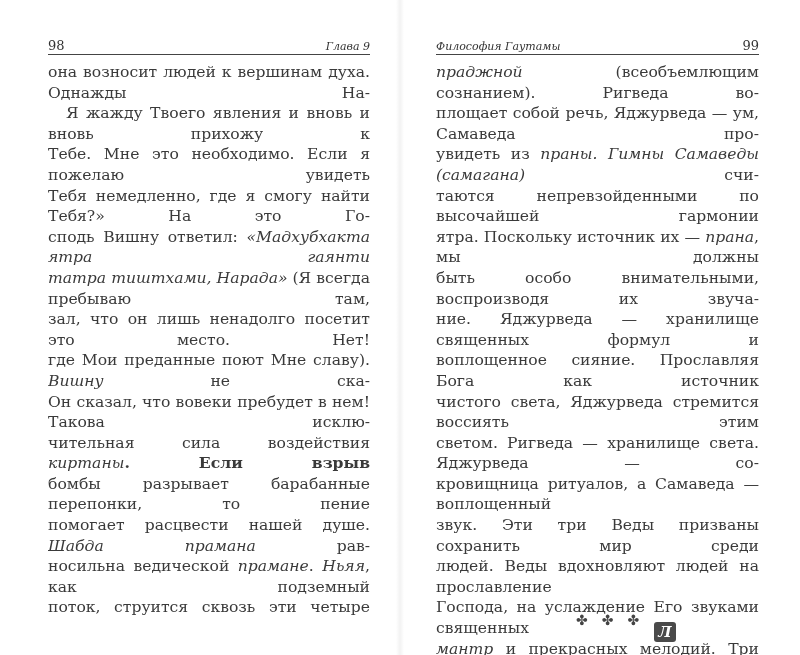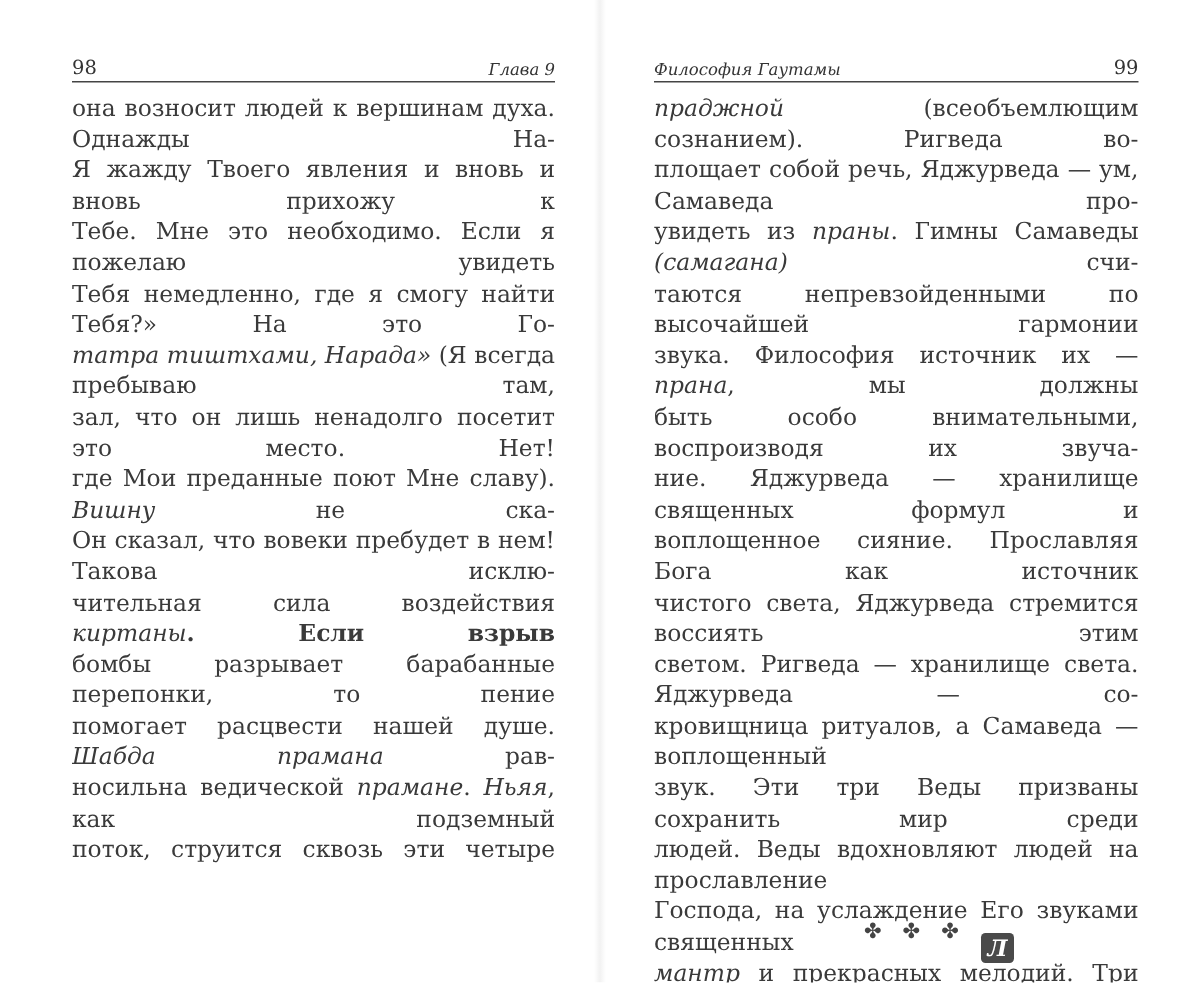--- a/index.html
+++ b/index.html
@@ -62,23 +62,24 @@
   <div class="gutter"></div>
 
   <div class="page left">
     <div class="header">
       <span class="num">98</span>
       <span class="run">Глава 9</span>
     </div>
     <div class="body">
       <div>
           <span class="line"><span style="white-space: normal;">она возносит людей к вершинам духа. Однажды На-</span></span>
-          <span class="line"><span style="white-space: normal;">Я жажду Твоего явления и вновь и вновь прихожу к</span></span>
+          <span class="line"><span style="white-space: normal; margin-left: 18px;">Я жажду Твоего явления и вновь и вновь прихожу к</span></span>
           <span class="line"><span style="white-space: normal;">Тебе. Мне это необходимо. Если я пожелаю увидеть</span></span>
           <span class="line"><span style="white-space: normal;">Тебя немедленно, где я смогу найти Тебя?» На это Го-</span></span>
+          <span class="line"><span style="white-space: normal;">сподь Вишну ответил: </span><em style="white-space: normal;">«Мадхубхакта ятра гаянти</em></span>
           <span class="line"><em style="white-space: normal;">татра тиштхами, Нарада»</em><span style="white-space: normal;"> (Я всегда пребываю там,</span></span>
           <span class="line"><span style="white-space: normal;">зал, что он лишь ненадолго посетит это место. Нет!</span></span>
           <span class="line"><span style="white-space: normal;">где Мои преданные поют Мне славу). </span><em style="white-space: normal;">Вишну</em><span style="white-space: normal;"> не ска-</span></span>
           <span class="line"><span style="white-space: normal;">Он сказал, что вовеки пребудет в нем! Такова исклю-</span></span>
           <span class="line"><span style="white-space: normal;">чительная сила воздействия </span><em style="white-space: normal;">киртаны</em><span style="white-space: normal; font-weight: bold;">. Если взрыв</span></span>
           <span class="line"><span style="white-space: normal;">бомбы разрывает барабанные перепонки, то пение</span></span>
           <span class="line"><span style="white-space: normal; margin-top: 48px;">помогает расцвести нашей душе. </span><em style="white-space: normal;">Шабда прамана</em><span style="white-space: normal;"> рав-</span></span>
           <span class="line"><span style="white-space: normal;">носильна ведической </span><em style="white-space: normal;">прамане</em><span style="white-space: normal;">. </span><em style="white-space: normal;">Ньяя</em><span style="white-space: normal;">, как подземный</span></span>
           <span class="line"><span style="white-space: normal;">поток, струится сквозь эти четыре </span></span>
         </div>
@@ -88,23 +89,23 @@
 
   <div class="page right">
     <div class="header">
       <span class="run">Философия Гаутамы</span>
       <span class="num">99</span>
     </div>
     <div class="body">
       <div>
           <span class="line"><em style="white-space: normal;">праджной</em><span style="white-space: normal;"> (всеобъемлющим сознанием). Ригведа во-</span></span>
           <span class="line"><span style="white-space: normal;">площает собой речь, Яджурведа — ум, Самаведа про-</span></span>
-          <span class="line"><span style="white-space: normal;">увидеть из </span><em style="white-space: normal;">праны</em><span style="white-space: normal;">. Гимны Самаведы </span><em style="white-space: normal;">(самагана)</em><span style="white-space: normal;"> счи-</span></span>
+          <span class="line"><span style="white-space: normal;">увидеть из </span><em style="white-space: normal;">праны</em><span style="white-space: normal; font-style: italic;">. Гимны Самаведы </span><em style="white-space: normal;">(самагана)</em><span style="white-space: normal;"> счи-</span></span>
           <span class="line"><span style="white-space: normal;">таются непревзойденными по высочайшей гармонии</span></span>
-          <span class="line"><span style="white-space: normal;">звука. Философия источник их — </span><em style="white-space: normal;">прана</em><span style="white-space: normal;">, мы должны</span></span>
+          <span class="line"><span style="white-space: normal;">ятра. Поскольку источник их — </span><em style="white-space: normal;">прана</em><span style="white-space: normal;">, мы должны</span></span>
           <span class="line"><span style="white-space: normal;">быть особо внимательными, воспроизводя их звуча-</span></span>
           <span class="line"><span style="white-space: normal;">ние. Яджурведа — хранилище священных формул и</span></span>
           <span class="line"><span style="white-space: normal;">воплощенное сияние. Прославляя Бога как источник</span></span>
           <span class="line"><span style="white-space: normal;">чистого света, Яджурведа стремится воссиять этим</span></span>
           <span class="line"><span style="white-space: normal;">светом. Ригведа — хранилище света. Яджурведа — со-</span></span>
           <span class="line"><span style="white-space: normal;">кровищница ритуалов, а Самаведа — воплощенный</span></span>
           <span class="line"><span style="white-space: normal;">звук. Эти три Веды призваны сохранить мир среди</span></span>
           <span class="line"><span style="white-space: normal;">людей. Веды вдохновляют людей на прославление</span></span>
           <span class="line"><span style="white-space: normal;">Господа, на услаждение Его звуками священных</span></span>
           <span class="line"><em style="white-space: normal;">мантр</em><span style="white-space: normal;"> и прекрасных мелодий. Три Веды ниспосланы</span></span>

